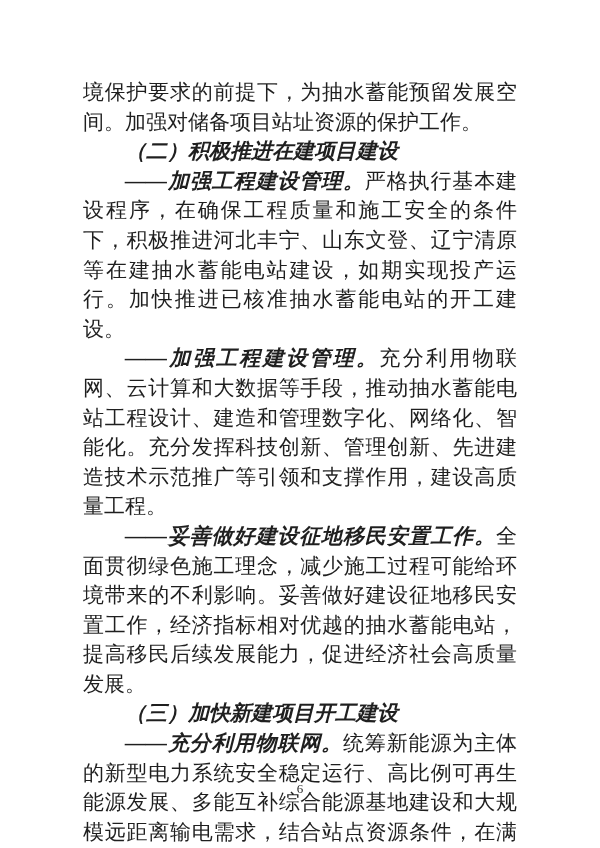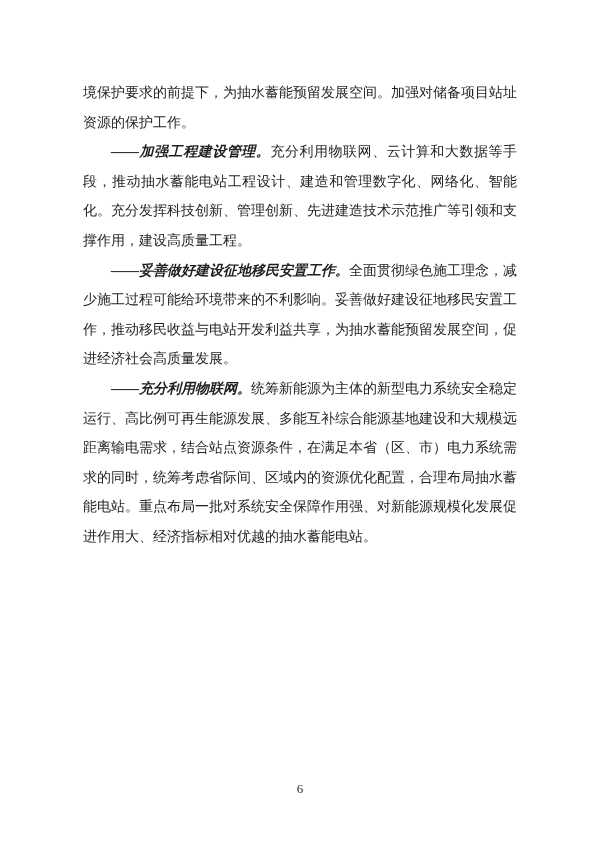--- a/index.html
+++ b/index.html
@@ -18,21 +18,21 @@
     color: #1f1f1f;
   }
   .content {
     position: absolute;
     left: 83px;
     top: 78px;
     width: 434px;
   }
   .para {
     margin: 0;
-    font-size: 14px;
+    font-size: 21px;
     line-height: 29.6px;
     text-align: justify;
     letter-spacing: 0px;
     word-break: break-all;
   }
   .para.indent {
     text-indent: 2em;
   }
   .para.heading {
     text-indent: 2em;
@@ -55,25 +55,28 @@
   }
 </style>
 </head>
 <body>
 
 <div class="page">
   <div class="content">
 
     <p class="para">境保护要求的前提下，为抽水蓄能预留发展空间。加强对储备项目站址资源的保护工作。</p>
 
+    <p class="para heading">（二）积极推进在建项目建设</p>
 
+    <p class="para indent"><span class="lead">——加强工程建设管理。</span><span>严格执行基本建设程序，在确保工程质量和施工安全的条件下，积极推进河北丰宁、山东文登、辽宁清原等在建抽水蓄能电站建设，如期实现投产运行。加快推进已核准抽水蓄能电站的开工建设。</span></p>
 
     <p class="para indent"><span class="lead">——加强工程建设管理。</span><span>充分利用物联网、云计算和大数据等手段，推动抽水蓄能电站工程设计、建造和管理数字化、网络化、智能化。充分发挥科技创新、管理创新、先进建造技术示范推广等引领和支撑作用，建设高质量工程。</span></p>
 
-    <p class="para indent"><span class="lead">——妥善做好建设征地移民安置工作。</span><span>全面贯彻绿色施工理念，减少施工过程可能给环境带来的不利影响。妥善做好建设征地移民安置工作，推动移民收益与电站开发利益共享，为抽水蓄能预留发展空间，促进经济社会高质量发展。</span></p>
+    <p class="para indent"><span class="lead">——妥善做好建设征地移民安置工作。</span><span>全面贯彻绿色施工理念，减少施工过程可能给环境带来的不利影响。妥善做好建设征地移民安置工作，经济指标相对优越的抽水蓄能电站，提高移民后续发展能力，促进经济社会高质量发展。</span></p>
 
+    <p class="para heading">（三）加快新建项目开工建设</p>
 
     <p class="para indent"><span class="lead">——充分利用物联网。</span><span>统筹新能源为主体的新型电力系统安全稳定运行、高比例可再生能源发展、多能互补综合能源基地建设和大规模远距离输电需求，结合站点资源条件，在满足本省（区、市）电力系统需求的同时，统筹考虑省际间、区域内的资源优化配置，合理布局抽水蓄能电站。重点布局一批对系统安全保障作用强、对新能源规模化发展促进作用大、经济指标相对优越的抽水蓄能电站。</span></p>
 
   </div>
 
   <div class="page-number">6</div>
 </div>
 
 </body></html>

